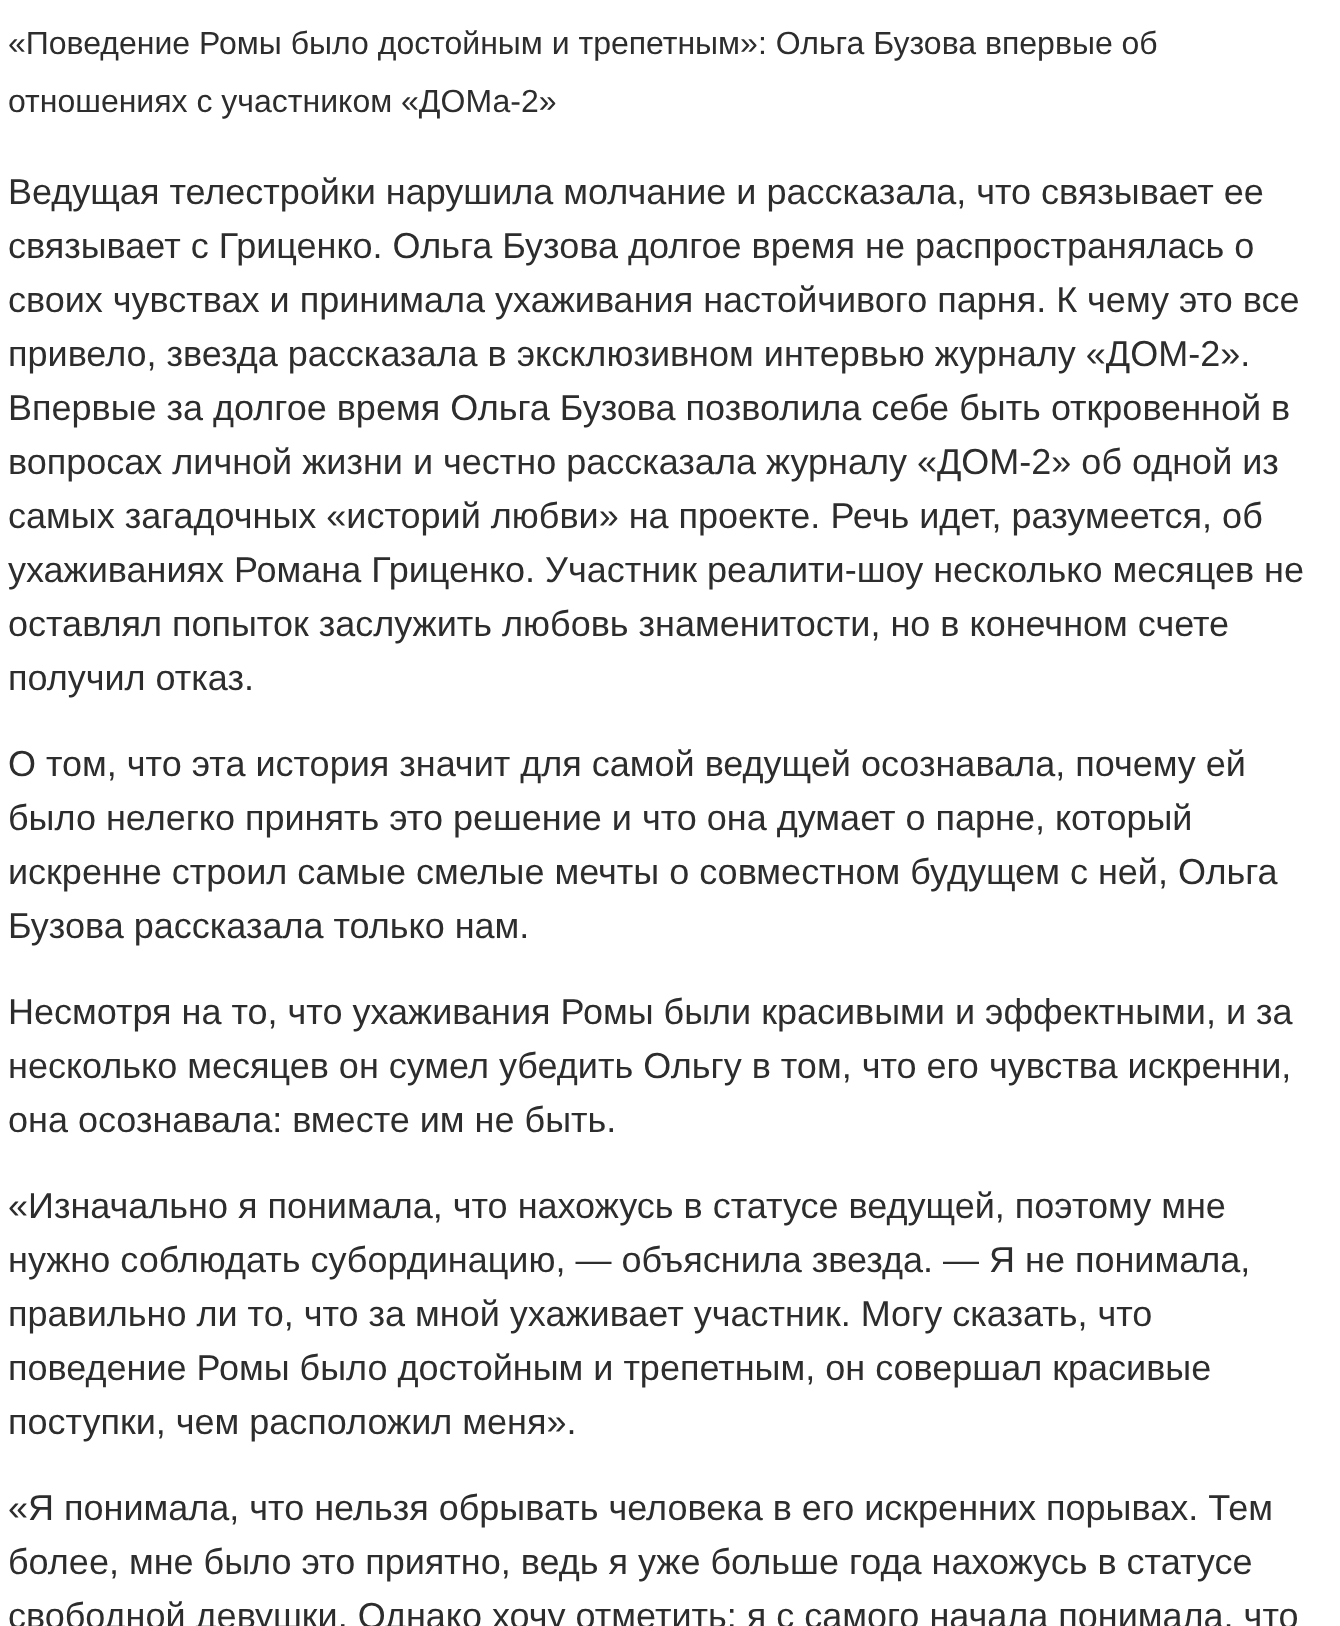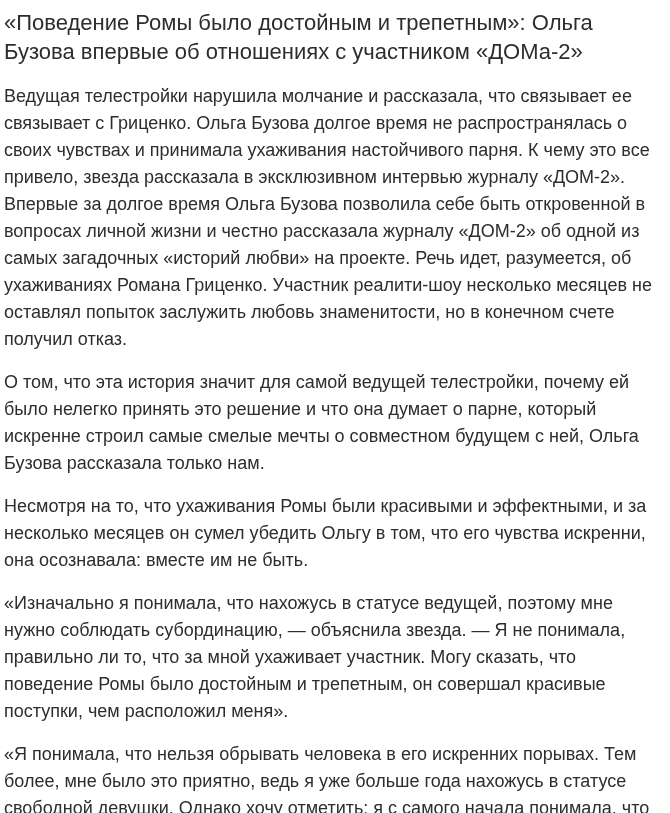--- a/index.html
+++ b/index.html
@@ -16,21 +16,21 @@
     font-size: 18px;
     line-height: 27px;
     color: #2d2d2d;
     -webkit-font-smoothing: antialiased;
   }
   .article {
     width: 100%;
   }
   .title {
     margin: 0 0 17px 0;
-    font-size: 22px;
+    font-size: 16px;
     font-weight: 400;
     line-height: 29px;
     white-space: pre-line;
   }
   .para {
     margin: 0 0 16px 0;
     white-space: pre-line;
   }
   .para:last-child {
     margin-bottom: 0;
@@ -38,20 +38,20 @@
 </style>
 </head>
 <body>
 
 <article class="article">
   <div class="title">«Поведение Ромы было достойным и трепетным»: Ольга Бузова впервые об отношениях с участником «ДОМа-2»</div>
 
   <p class="para">Ведущая телестройки нарушила молчание и рассказала, что связывает ее связывает с Гриценко. Ольга Бузова долгое время не распространялась о своих чувствах и принимала ухаживания настойчивого парня. К чему это все привело, звезда рассказала в эксклюзивном интервью журналу «ДОМ-2».
 Впервые за долгое время Ольга Бузова позволила себе быть откровенной в вопросах личной жизни и честно рассказала журналу «ДОМ-2» об одной из самых загадочных «историй любви» на проекте. Речь идет, разумеется, об ухаживаниях Романа Гриценко. Участник реалити-шоу несколько месяцев не оставлял попыток заслужить любовь знаменитости, но в конечном счете получил отказ.</p>
 
-  <p class="para">О том, что эта история значит для самой ведущей телестройки, почему ей было нелегко принять это решение и что она думает о парне, который искренне строил самые смелые мечты о совместном будущем с ней, Ольга Бузова рассказала только нам.</p>
+  <p class="para">О том, что эта история значит для самой ведущей осознавала, почему ей было нелегко принять это решение и что она думает о парне, который искренне строил самые смелые мечты о совместном будущем с ней, Ольга Бузова рассказала только нам.</p>
 
   <p class="para">Несмотря на то, что ухаживания Ромы были красивыми и эффектными, и за несколько месяцев он сумел убедить Ольгу в том, что его чувства искренни, она осознавала: вместе им не быть.</p>
 
   <p class="para">«Изначально я понимала, что нахожусь в статусе ведущей, поэтому мне нужно соблюдать субординацию, — объяснила звезда. — Я не понимала, правильно ли то, что за мной ухаживает участник. Могу сказать, что поведение Ромы было достойным и трепетным, он совершал красивые поступки, чем расположил меня».</p>
 
   <p class="para">«Я понимала, что нельзя обрывать человека в его искренних порывах. Тем более, мне было это приятно, ведь я уже больше года нахожусь в статусе свободной девушки. Однако хочу отметить: я с самого начала понимала, что не буду вместе с ним. Я говорила об этом и не давала надежды — не обманывала парня», — объяснила Бузова.</p>
 </article>
 
 </body></html>

